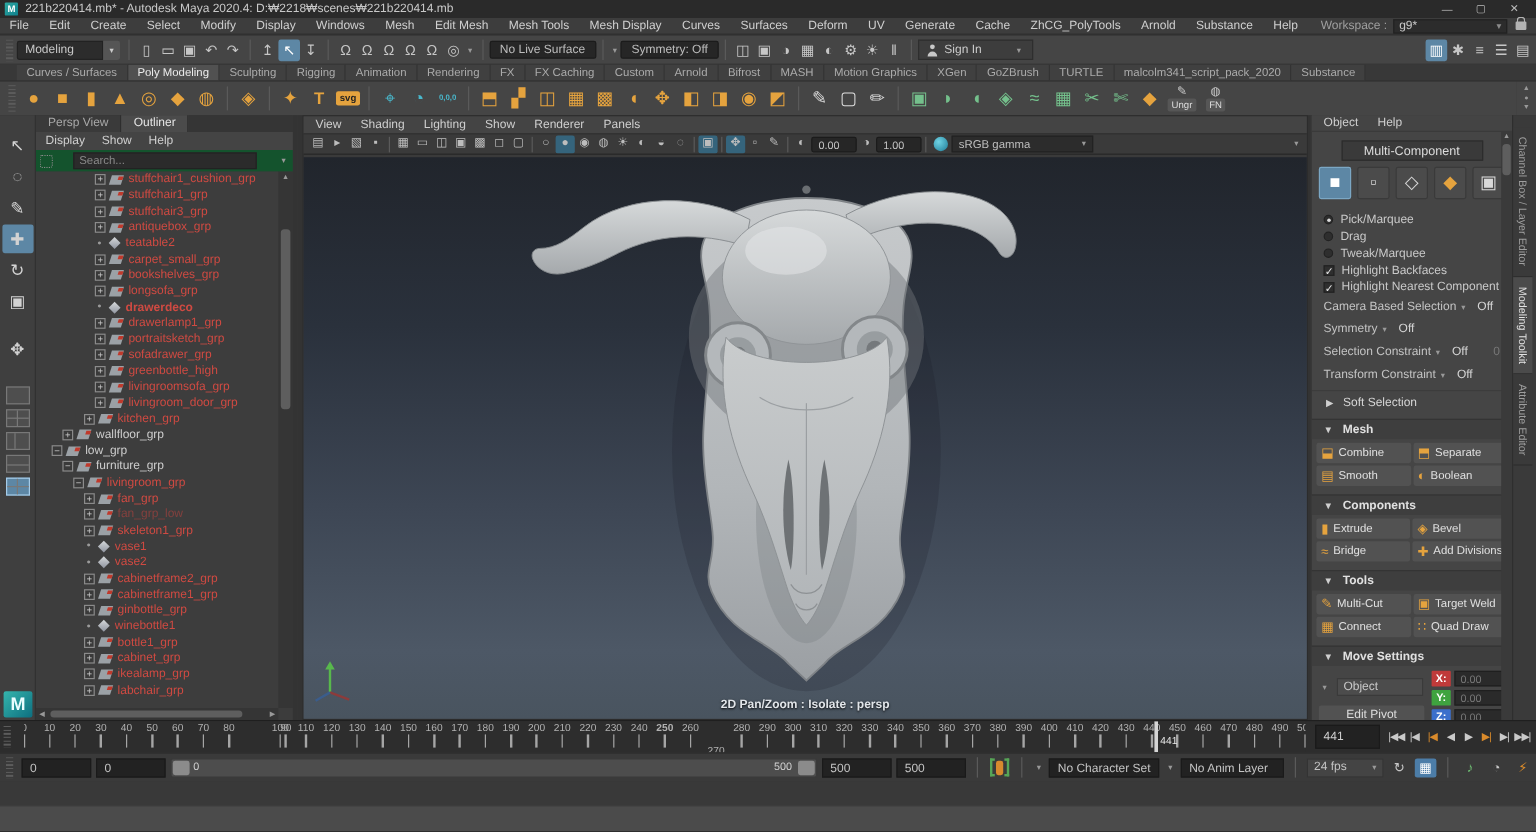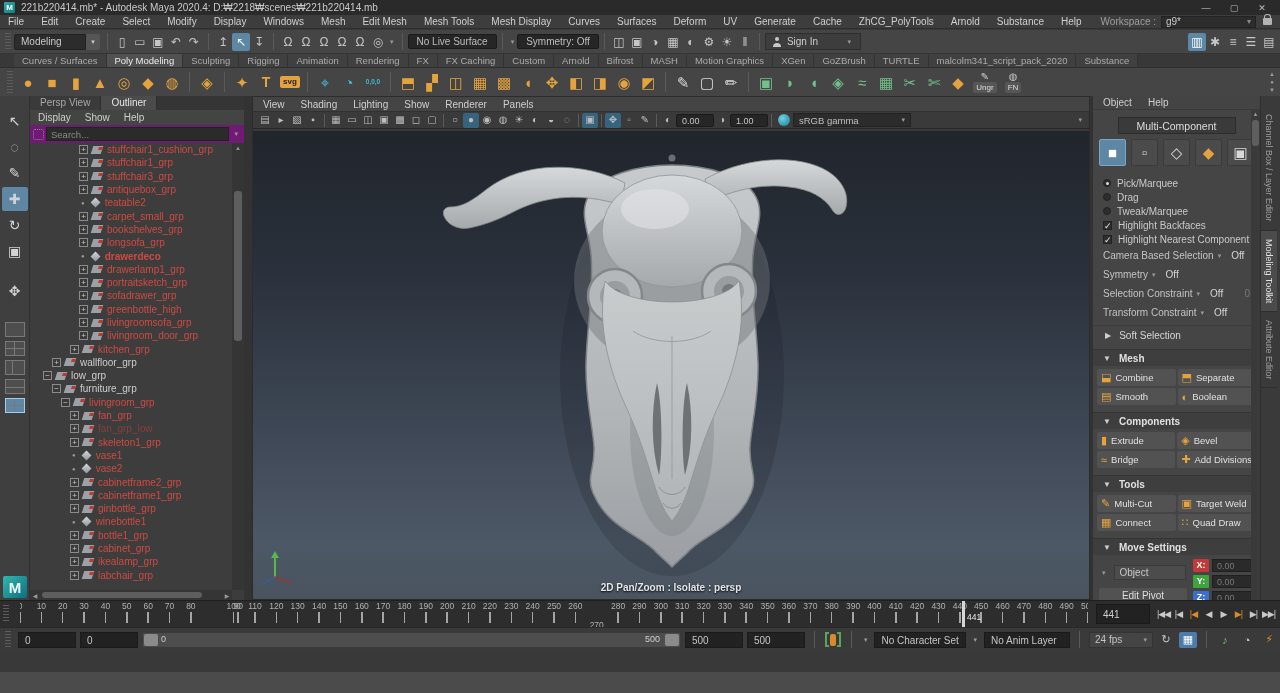--- a/index.html
+++ b/index.html
@@ -73,21 +73,21 @@
   .lo.splith::before{content:'';position:absolute;left:0;right:0;top:50%;height:1px;background:#787878;}
   .lo.active{border-color:#a5cbe8;background:#5d87a5;}
   .biglogo{position:absolute;bottom:2px;left:3px;width:24px;height:22px;background:linear-gradient(135deg,#35b5ad,#0d6f80);border-radius:2px;color:#eafdff;font-weight:bold;font-size:15px;display:flex;align-items:center;justify-content:center;}
 
   
   .outliner{position:absolute;left:30px;top:0;width:218px;height:100%;background:#3c3c3c;border-right:4px solid #333;}
   .otabs{height:14px;display:flex;background:#353535;}
   .otab{padding:0 10px;font-size:10px;color:#a8a8a8;line-height:14px;background:#3a3a3a;border-right:1px solid #2e2e2e;}
   .otab.active{background:#4b4b4b;color:#e6e6e6;}
   .omenus{height:15px;display:flex;gap:14px;align-items:center;padding:0 8px;background:#444;}
-  .osearchrow{height:18px;display:flex;align-items:center;background:#701a75;padding:0 3px;gap:2px;}
+  .osearchrow{height:18px;display:flex;align-items:center;background:#14532d;padding:0 3px;gap:17px;}
   .ofilter{width:11px;height:11px;border:1px dotted #8a8a8a;border-radius:2px;}
   .osearch{flex:1;background:#2b2b2b;border:1px solid #222;height:14px;color:#bbb;font-size:9.5px;padding:0 4px;outline:none;}
   .osearch::placeholder{color:#8a8a8a;}
   .olist{position:absolute;top:47px;bottom:10px;left:0;right:12px;overflow:hidden;background:#3d3d3d;}
   .orow{height:13.3px;display:flex;align-items:center;white-space:nowrap;}
   .oexp{width:9px;height:9px;border:1px solid #8b8b8b;color:#ccc;font-size:8px;line-height:7px;text-align:center;background:#3a3a3a;margin-right:4px;font-style:normal;flex:none;}
   .odot{color:#9a9a9a;margin:0 6px 0 2px;font-size:6px;font-style:normal;flex:none;}
   .ogrp{width:10px;height:8px;background:#9ba1a6;transform:skewX(-18deg);margin-right:5px;position:relative;flex:none;}
   .ogrp::after{content:'';position:absolute;right:0;top:1px;width:4px;height:3px;background:#c0392b;}
   .omesh{width:7px;height:7px;background:linear-gradient(135deg,#d5d8da,#9095a0);transform:rotate(45deg);margin:0 6px 0 1px;flex:none;}
@@ -1186,21 +1186,21 @@
           <i class="tmark"></i>
         </div>
         <div class="tick" style="left: 46%;">
           <span class="tnum">230</span>
           <i class="tmark"></i>
         </div>
         <div class="tick" style="left: 48%;">
           <span class="tnum">240</span>
           <i class="tmark"></i>
         </div>
-        <div class="tick" style="left: 50%;">
+        <div class="tick" style="left: 50%; font-weight: bold;">
           <span class="tnum">250</span>
           <i class="tmark"></i>
         </div>
         <div class="tick" style="left: 52%;">
           <span class="tnum">260</span>
           <i class="tmark"></i>
         </div>
         <div class="tick" style="left: 54%; margin-top: 19px;">
           <span class="tnum">270</span>
           <i class="tmark"></i>

